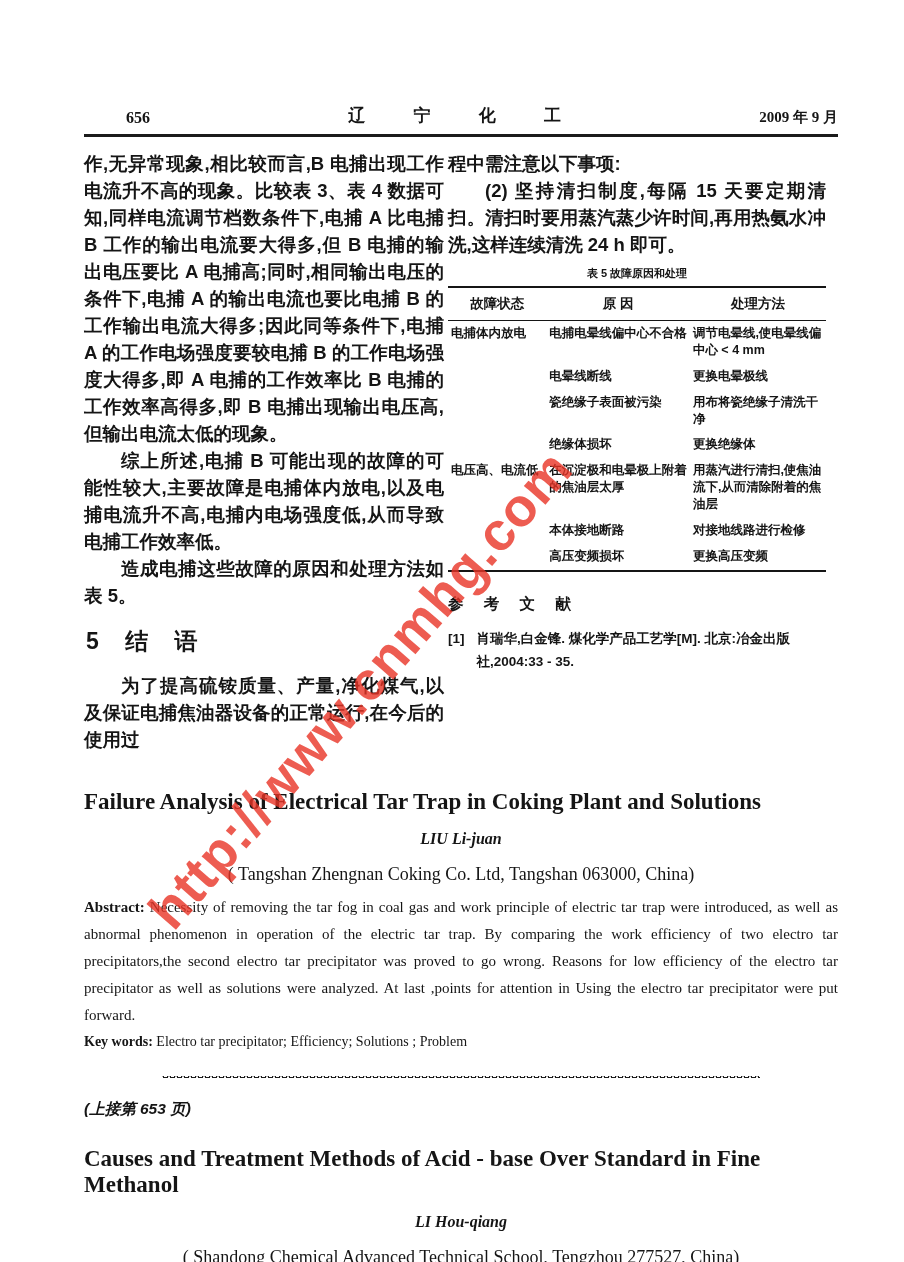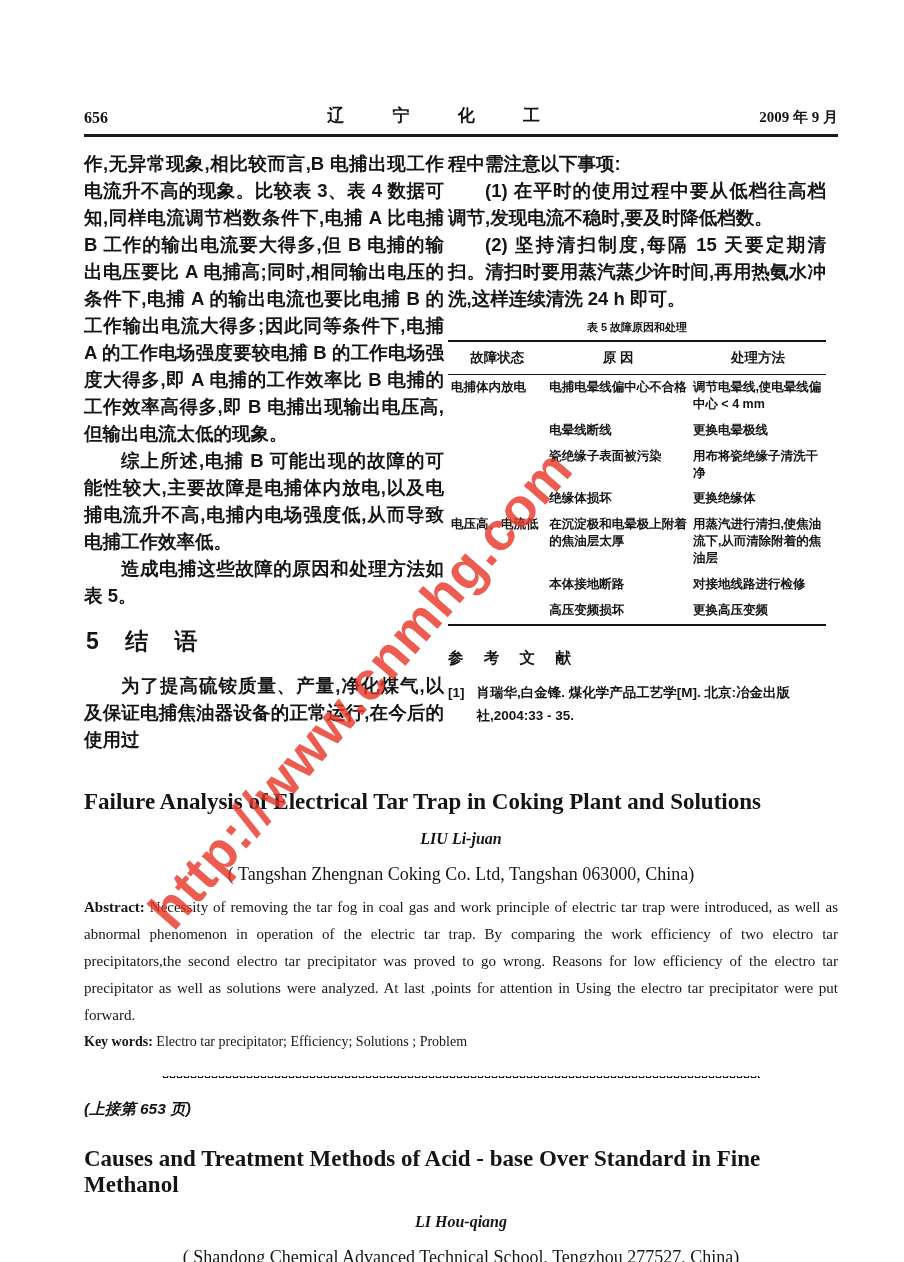--- a/index.html
+++ b/index.html
@@ -3,21 +3,21 @@
 <meta charset="utf-8">
 <style>
   * { margin:0; padding:0; box-sizing:border-box; }
   html,body { width:904px; height:1262px; background:#ffffff; overflow:hidden; }
   body { position:relative; font-family:"Liberation Serif", serif; color:#151515; }
   .page { position:absolute; left:84px; top:0; width:754px; }
 
   
   .hdr { margin-top:104px; display:flex; justify-content:space-between; align-items:flex-end;
          border-bottom:3px solid #1b1b1b; padding-bottom:7px; }
-  .hdr-page { font-size:16px; font-weight:600; }
+  .hdr-page { font-size:16px; font-weight:600;margin-left:42px; }
   .hdr-title { font-size:17px; font-weight:700; letter-spacing:22px; text-indent:22px; }
   .hdr-date { font-size:15px; font-weight:600; }
 
   
   .cols { display:flex; gap:4px; margin-top:13px; }
   .col-l { width:360px; }
   .col-r { width:378px; }
   .zhp { font-size:18.5px; line-height:27px; text-align:justify; font-weight:600;
          font-family:"Liberation Sans", sans-serif; }
   .indent { text-indent:2em; }
@@ -80,21 +80,20 @@
     <div class="col-l">
       <p class="zhp">作,无异常现象,相比较而言,B 电捕出现工作电流升不高的现象。比较表 3、表 4 数据可知,同样电流调节档数条件下,电捕 A 比电捕 B 工作的输出电流要大得多,但 B 电捕的输出电压要比 A 电捕高;同时,相同输出电压的条件下,电捕 A 的输出电流也要比电捕 B 的工作输出电流大得多;因此同等条件下,电捕 A 的工作电场强度要较电捕 B 的工作电场强度大得多,即 A 电捕的工作效率比 B 电捕的工作效率高得多,即 B 电捕出现输出电压高,但输出电流太低的现象。</p>
       <p class="zhp indent">综上所述,电捕 B 可能出现的故障的可能性较大,主要故障是电捕体内放电,以及电捕电流升不高,电捕内电场强度低,从而导致电捕工作效率低。</p>
       <p class="zhp indent">造成电捕这些故障的原因和处理方法如表 5。</p>
       <h2 class="sec-head">5 结 语</h2>
       <p class="zhp indent">为了提高硫铵质量、产量,净化煤气,以及保证电捕焦油器设备的正常运行,在今后的使用过</p>
     </div>
 
     <div class="col-r">
       <p class="zhp">程中需注意以下事项:</p>
-      <p class="zhp indent">(1) 在平时的使用过程中要从低档往高档调节,发现电流不稳时,要及时降低档数。</p>
       <p class="zhp indent">(2) 坚持清扫制度,每隔 15 天要定期清扫。清扫时要用蒸汽蒸少许时间,再用热氨水冲洗,这样连续清洗 24 h 即可。</p>
 
       <div class="tbl-caption">表 5    故障原因和处理</div>
       <table>
         <thead>
           <tr>
             <th>故障状态</th>
             <th>原    因</th>
             <th>处理方法</th>
           </tr>

